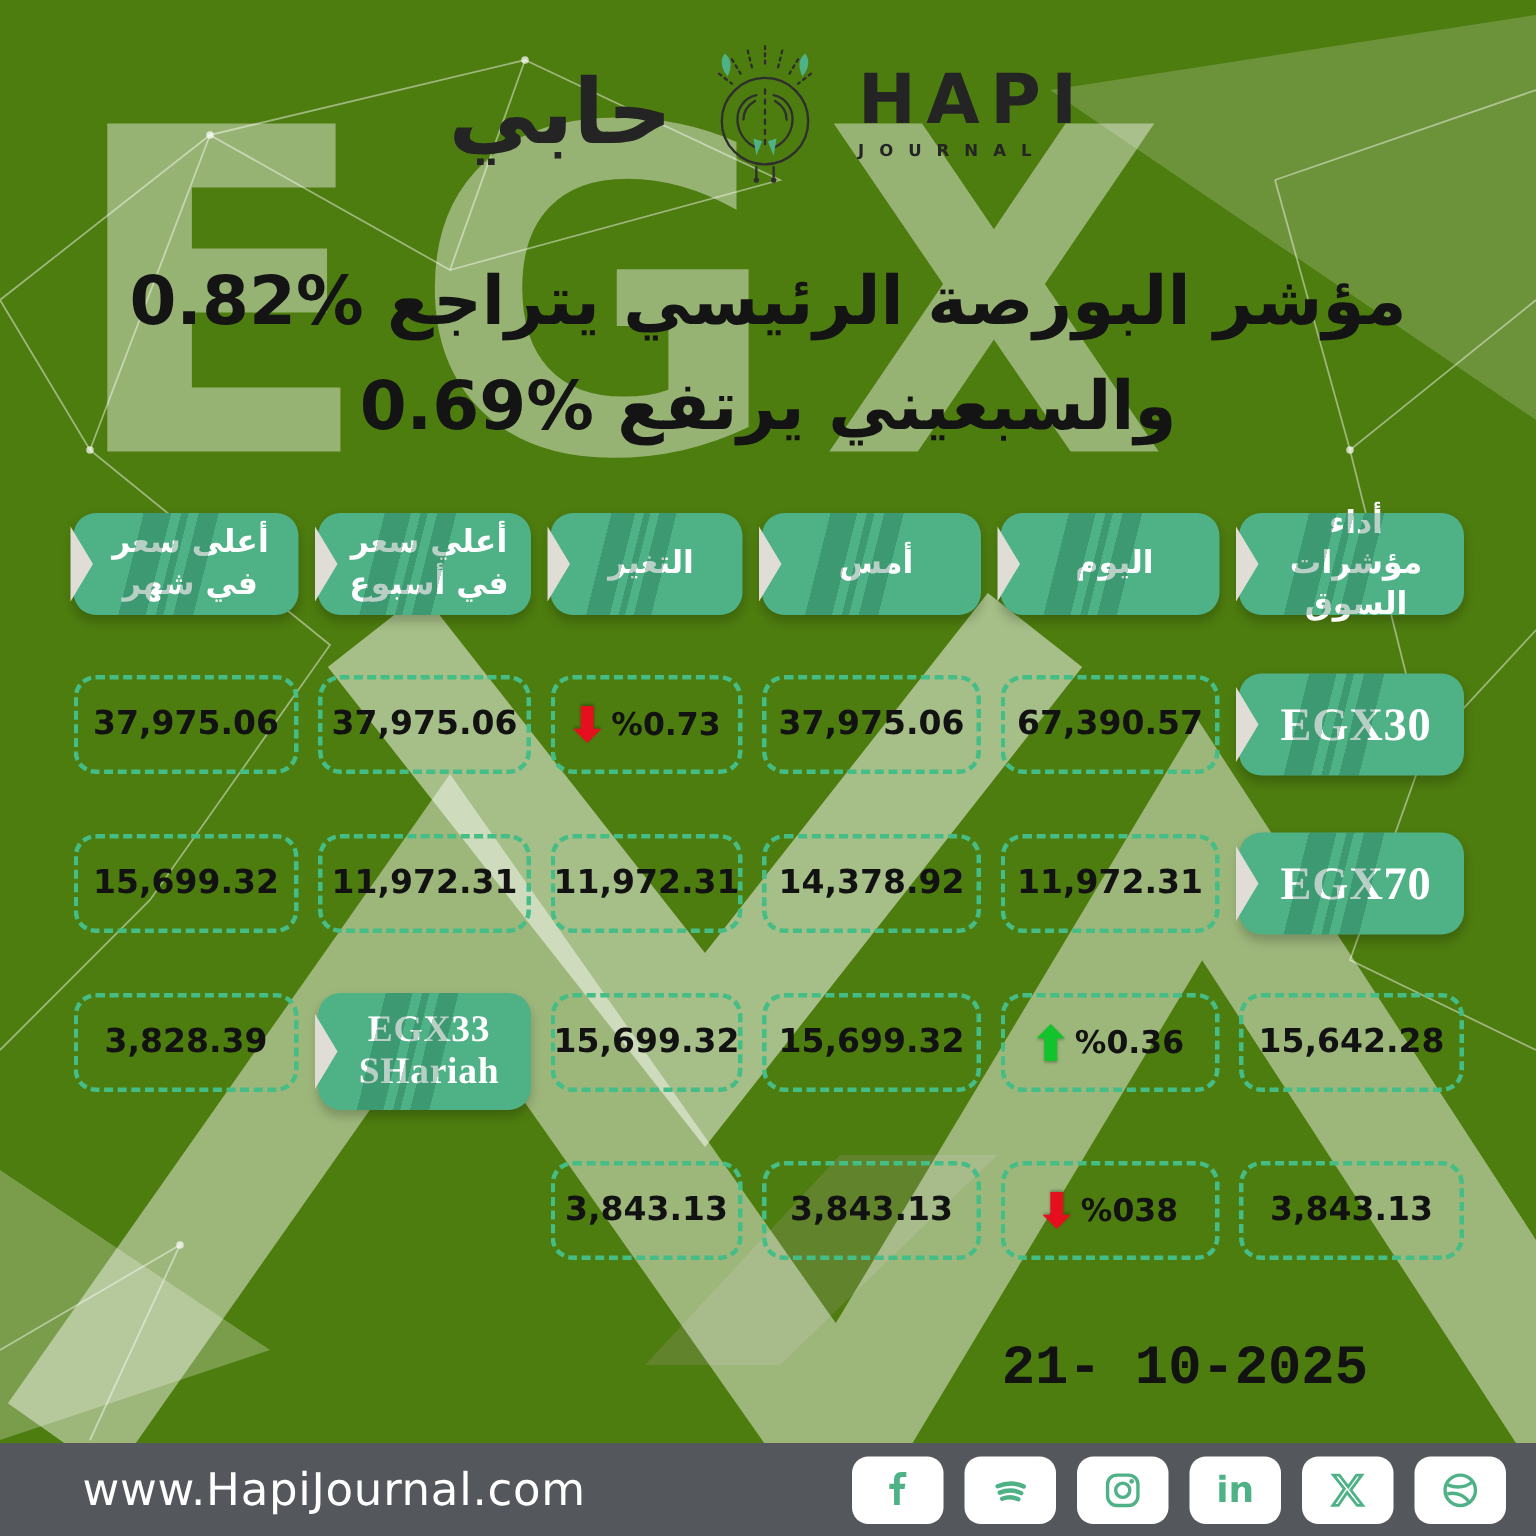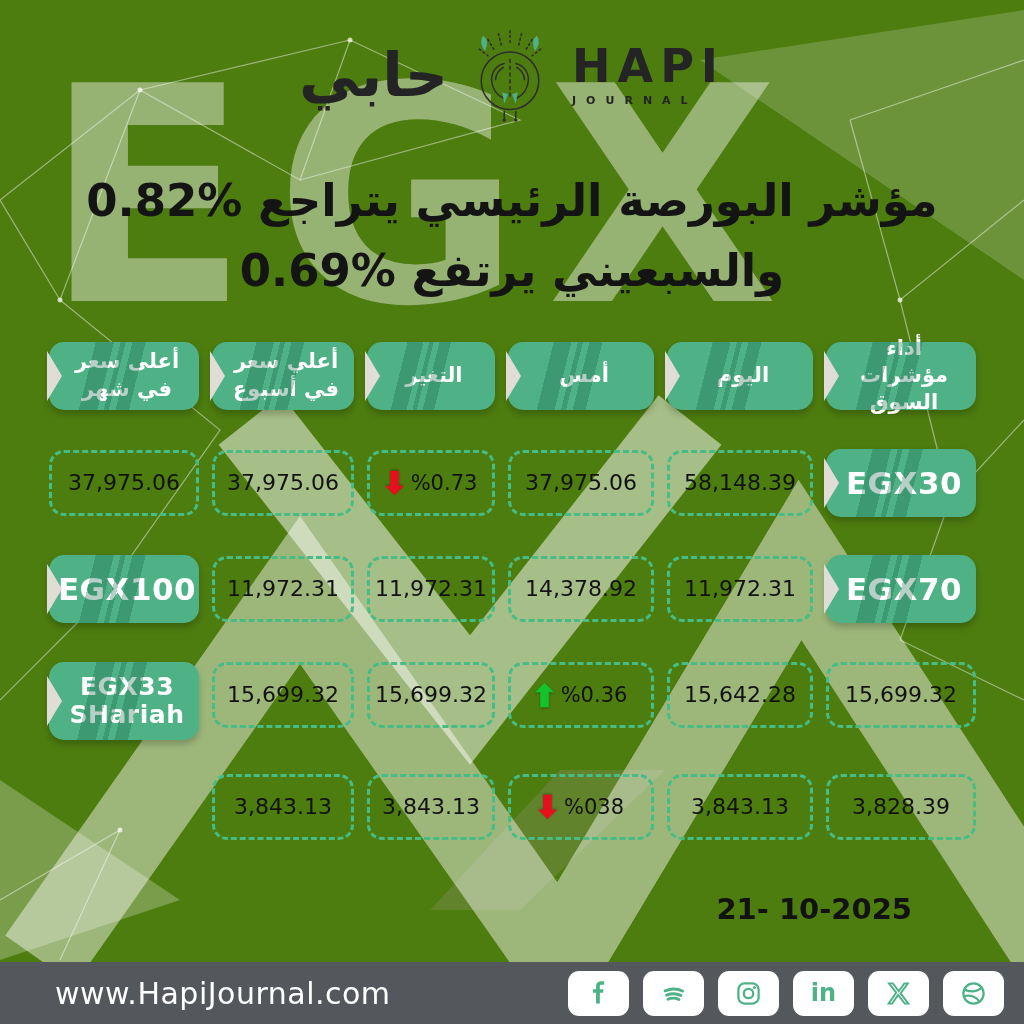--- a/index.html
+++ b/index.html
@@ -30,34 +30,34 @@
          box-shadow:0 4px 7px rgba(0,0,0,0.22);padding:0 10px 0 16px;}
   .ribbon{height:68px;font-size:21px;line-height:1.3;}
   .ribbon::before,.iribbon::before{content:"";position:absolute;inset:0;border-radius:inherit;
          background:linear-gradient(104deg,transparent 28%,rgba(20,96,64,0.30) 28% 39%,
            transparent 39% 43%,rgba(20,96,64,0.30) 43% 46%,transparent 46% 50%,
            rgba(20,96,64,0.30) 50% 58%,transparent 58%);pointer-events:none;}
   .ribbon::after,.iribbon::after{content:"";position:absolute;left:-2px;top:50%;
          transform:translateY(-50%);width:0;height:0;
          border-top:25px solid transparent;border-bottom:25px solid transparent;
          border-left:15px solid #dfddd6;}
-  .iribbon{height:68px;font-size:31px;letter-spacing:0.5px;}
+  .iribbon{height:68px;font-size:31px;letter-spacing:0.5px;font-family:Liberation Serif, serif;}
   .iribbon.small{height:78px;font-size:25px;line-height:1.12;margin-top:12px;}
   .cell{direction:ltr;height:60px;border:3px dashed #45bd86;border-radius:15px;
         display:flex;align-items:center;justify-content:center;background:transparent;
-        font-size:22px;font-weight:400;color:#121212;}
+        font-size:22px;font-weight:700;color:#121212;}
   .cell.change{gap:7px;font-size:21px;}
   .arrow{display:inline-flex;}
   .arrow svg{width:19px;height:26px;fill:currentColor;filter:drop-shadow(0 1px 1px rgba(0,0,0,0.3));}
   .arrow.up{color:#13c32c;}
   .arrow.down{color:#e50f1d;}
   .arrow.down svg{transform:rotate(180deg);}
   
   .date{position:relative;z-index:2;text-align:right;margin:46px 112px 0 0;
-        font-size:29px;font-weight:700;color:#121212;}
+        font-size:37px;font-weight:700;color:#121212;font-family:Liberation Mono, monospace;}
   
   .footer{position:absolute;left:0;bottom:0;z-index:3;width:100%;height:62px;background:#54575b;
           display:flex;align-items:center;box-sizing:border-box;padding:0 20px 0 55px;}
   .website{color:#fff;font-size:30px;font-weight:400;letter-spacing:0.5px;}
   .socials{margin-left:auto;display:flex;gap:14px;}
   .sicon{width:61px;height:45px;background:#fff;border-radius:11px;color:#4fb287;
          display:flex;align-items:center;justify-content:center;cursor:pointer;}
   .sicon svg{width:27px;height:27px;}
   .glyph-txt{font-weight:700;font-size:24px;line-height:1;}
 </style>
@@ -141,40 +141,39 @@
   <div class="table">
 
     <div class="ribbon">أداء مؤشرات السوق</div>
     <div class="ribbon">اليوم</div>
     <div class="ribbon">أمس</div>
     <div class="ribbon">التغير</div>
     <div class="ribbon">أعلي سعر في أسبوع</div>
     <div class="ribbon">أعلى سعر في شهر</div>
 
     <div class="iribbon">EGX30</div>
-    <div class="cell">58,148.39</div>
+    <div class="cell">67,390.57</div>
     <div class="cell">37,975.06</div>
     <div class="cell change">
       <span class="arrow down">
         <svg viewBox="0 0 20 26">
             <path d="M10 0 L20 10 H14.5 V26 H5.5 V10 H0 Z"></path>
           </svg>
       </span>
       <span>%0.73</span>
     </div>
     <div class="cell">37,975.06</div>
     <div class="cell">37,975.06</div>
 
     <div class="iribbon">EGX70</div>
     <div class="cell">11,972.31</div>
     <div class="cell">14,378.92</div>
     <div class="cell">11,972.31</div>
     <div class="cell">11,972.31</div>
 
-    <div class="iribbon">EGX100</div>
     <div class="cell">15,699.32</div>
     <div class="cell">15,642.28</div>
     <div class="cell change">
       <span class="arrow up">
         <svg viewBox="0 0 20 26">
             <path d="M10 0 L20 10 H14.5 V26 H5.5 V10 H0 Z"></path>
           </svg>
       </span>
       <span>%0.36</span>
     </div>

